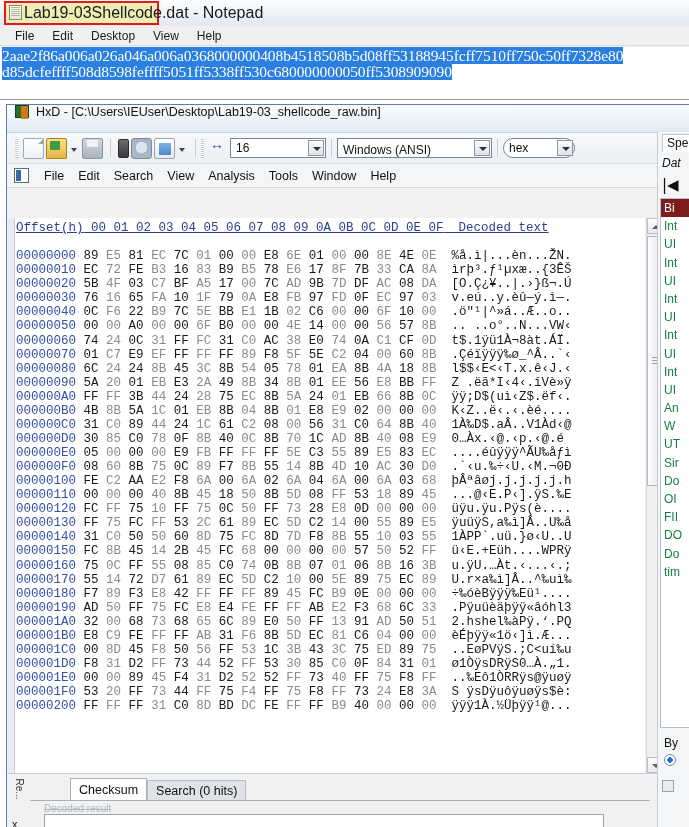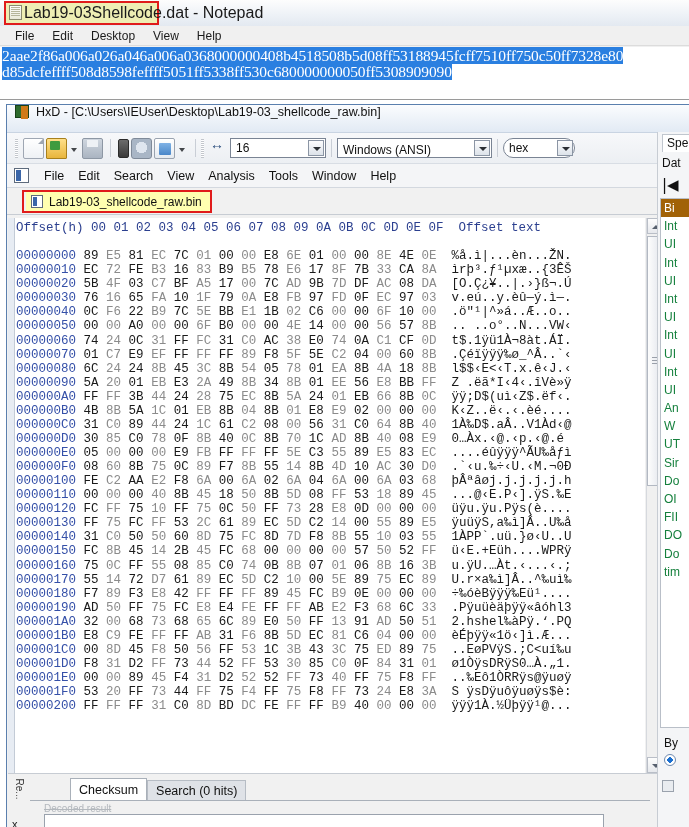--- a/index.html
+++ b/index.html
@@ -160,21 +160,21 @@
   #hexgutter { position: absolute; left: 0; top: 0; width: 7px; height: 555px;
     background: #e7ecf3; border-right: 1px solid #c3cbd6; }
   #hextext {
     position: absolute; left: 8px; top: 3px;
     font-family: "Liberation Mono", monospace;
     font-size: 12.5px;
     line-height: 14.06px;
     white-space: pre;
     color: #1a1a1a;
   }
-  .hdr { color: #2b3f8f; }
+  .hdr { color: #2b3f8f; text-decoration: underline; }
   .off { color: #3550a8; }
   .hx-a { color: #1a1a1a; }
   .hx-b { color: #8b8b8b; }
   .asc { color: #1a1a1a; }
 
   #hexscroll { position: absolute; left: 639px; top: 113px; width: 17px; height: 555px;
     background: #f0f0f0; border-left: 1px solid #d6d9de; }
   #hexscroll .sb-up, #hexscroll .sb-dn { position: absolute; left: 0; width: 16px; height: 16px;
     background: linear-gradient(180deg,#fdfdfd,#e6e8ec); border: 1px solid #b9bec7; }
   #hexscroll .sb-up { top: 0; }
@@ -191,28 +191,28 @@
     box-shadow: 0 3px 0 #9aa0aa, 0 6px 0 #9aa0aa; }
 
   
   #inspector {
     position: absolute; left: 657px; top: 100px; width: 32px; height: 727px;
     background: #f4f5f7; border-left: 1px solid #c7ccd3; overflow: hidden; margin-top: 32px;
   }
   #insp-tab { position: absolute; left: 4px; top: 2px; height: 18px;
     padding: 0 4px; background: #ffffff; border: 1px solid #c0c6ce; border-bottom: none;
     font-size: 12px; color: #111; white-space: nowrap; line-height: 17px; }
-  #insp-colhdr { position: absolute; left: 4px; top: 24px; font-size: 12px; color: #111; white-space: nowrap; }
+  #insp-colhdr { position: absolute; left: 4px; top: 24px; font-size: 12px; color: #111; white-space: nowrap; font-style: italic; }
   #insp-nav { position: absolute; left: 4px; top: 44px; font-size: 15px; color: #111; white-space: nowrap;
     font-family: "DejaVu Sans", sans-serif; }
   #insp-list { position: absolute; left: 2px; top: 66px; width: 30px; height: 530px;
     background: #ffffff; border: 1px solid #b9bfc8; overflow: hidden; }
   .insp-row { height: 18.2px; font-size: 12px; color: #15803d; padding-left: 3px;
     line-height: 18.2px; white-space: nowrap; }
-  .insp-row.sel { background: #a16207; color: #ffffff; }
+  .insp-row.sel { background: #7f1d1d; color: #ffffff; }
   #insp-byte { position: absolute; left: 6px; top: 604px; font-size: 12px; color: #111; white-space: nowrap; }
   #insp-radio { position: absolute; left: 6px; top: 622px; width: 12px; height: 12px;
     border-radius: 50%; border: 1px solid #6f8ab0;
     background: radial-gradient(circle at 50% 50%, #1a6fd0 0 40%, #ffffff 41% 100%); }
   #insp-check { position: absolute; left: 4px; top: 648px; width: 12px; height: 12px;
     border: 1px solid #9aa2ad; background: #e9ecf0; }
 
   
   #bottompanel {
     position: absolute; left: 1px; top: 668px; width: 656px; height: 140px;
@@ -301,31 +301,24 @@
     <div class="mi">File</div>
     <div class="mi">Edit</div>
     <div class="mi">Search</div>
     <div class="mi">View</div>
     <div class="mi">Analysis</div>
     <div class="mi">Tools</div>
     <div class="mi">Window</div>
     <div class="mi">Help</div>
   </div>
 
-  <div id="tabstrip">
-    <div id="tab-highlight"></div>
-    <div id="tab-file">
-      <span id="tab-icon"></span>
-      <span id="tab-label">Lab19-03_shellcode_raw.bin</span>
-    </div>
-  </div>
 
   <div id="hexpane">
     <div id="hexgutter"></div>
-    <div id="hextext"><span class="hdr">Offset(h)</span><span class="hdr"> 00 01 02 03 04 05 06 07 08 09 0A 0B 0C 0D 0E 0F</span><span class="hdr">  Offset text</span>
+    <div id="hextext"><span class="hdr">Offset(h)</span><span class="hdr"> 00 01 02 03 04 05 06 07 08 09 0A 0B 0C 0D 0E 0F</span><span class="hdr">  Decoded text</span>
 
 <span class="off">00000000</span><span> <span class="hx-a">89</span> <span class="hx-b">E5</span> <span class="hx-a">81</span> <span class="hx-b">EC</span> <span class="hx-a">7C</span> <span class="hx-b">01</span> <span class="hx-a">00</span> <span class="hx-b">00</span> <span class="hx-a">E8</span> <span class="hx-b">6E</span> <span class="hx-a">01</span> <span class="hx-b">00</span> <span class="hx-a">00</span> <span class="hx-b">8E</span> <span class="hx-a">4E</span> <span class="hx-b">0E</span></span><span class="asc">  %å.ì|...èn...ŽN.</span>
 <span class="off">00000010</span><span> <span class="hx-a">EC</span> <span class="hx-b">72</span> <span class="hx-a">FE</span> <span class="hx-b">B3</span> <span class="hx-a">16</span> <span class="hx-b">83</span> <span class="hx-a">B9</span> <span class="hx-b">B5</span> <span class="hx-a">78</span> <span class="hx-b">E6</span> <span class="hx-a">17</span> <span class="hx-b">8F</span> <span class="hx-a">7B</span> <span class="hx-b">33</span> <span class="hx-a">CA</span> <span class="hx-b">8A</span></span><span class="asc">  ìrþ³.ƒ¹µxæ..{3ÊŠ</span>
 <span class="off">00000020</span><span> <span class="hx-a">5B</span> <span class="hx-b">4F</span> <span class="hx-a">03</span> <span class="hx-b">C7</span> <span class="hx-a">BF</span> <span class="hx-b">A5</span> <span class="hx-a">17</span> <span class="hx-b">00</span> <span class="hx-a">7C</span> <span class="hx-b">AD</span> <span class="hx-a">9B</span> <span class="hx-b">7D</span> <span class="hx-a">DF</span> <span class="hx-b">AC</span> <span class="hx-a">08</span> <span class="hx-b">DA</span></span><span class="asc">  [O.Ç¿¥..|.›}ß¬.Ú</span>
 <span class="off">00000030</span><span> <span class="hx-a">76</span> <span class="hx-b">16</span> <span class="hx-a">65</span> <span class="hx-b">FA</span> <span class="hx-a">10</span> <span class="hx-b">1F</span> <span class="hx-a">79</span> <span class="hx-b">0A</span> <span class="hx-a">E8</span> <span class="hx-b">FB</span> <span class="hx-a">97</span> <span class="hx-b">FD</span> <span class="hx-a">0F</span> <span class="hx-b">EC</span> <span class="hx-a">97</span> <span class="hx-b">03</span></span><span class="asc">  v.eú..y.èû—ý.ì—.</span>
 <span class="off">00000040</span><span> <span class="hx-a">0C</span> <span class="hx-b">F6</span> <span class="hx-a">22</span> <span class="hx-b">B9</span> <span class="hx-a">7C</span> <span class="hx-b">5E</span> <span class="hx-a">BB</span> <span class="hx-b">E1</span> <span class="hx-a">1B</span> <span class="hx-b">02</span> <span class="hx-a">C6</span> <span class="hx-b">00</span> <span class="hx-a">00</span> <span class="hx-b">6F</span> <span class="hx-a">10</span> <span class="hx-b">00</span></span><span class="asc">  .ö"¹|^»á..Æ..o..</span>
 <span class="off">00000050</span><span> <span class="hx-a">00</span> <span class="hx-b">00</span> <span class="hx-a">A0</span> <span class="hx-b">00</span> <span class="hx-a">00</span> <span class="hx-b">6F</span> <span class="hx-a">B0</span> <span class="hx-b">00</span> <span class="hx-a">00</span> <span class="hx-b">4E</span> <span class="hx-a">14</span> <span class="hx-b">00</span> <span class="hx-a">00</span> <span class="hx-b">56</span> <span class="hx-a">57</span> <span class="hx-b">8B</span></span><span class="asc">  .. ..o°..N...VW‹</span>
 <span class="off">00000060</span><span> <span class="hx-a">74</span> <span class="hx-b">24</span> <span class="hx-a">0C</span> <span class="hx-b">31</span> <span class="hx-a">FF</span> <span class="hx-b">FC</span> <span class="hx-a">31</span> <span class="hx-b">C0</span> <span class="hx-a">AC</span> <span class="hx-b">38</span> <span class="hx-a">E0</span> <span class="hx-b">74</span> <span class="hx-a">0A</span> <span class="hx-b">C1</span> <span class="hx-a">CF</span> <span class="hx-b">0D</span></span><span class="asc">  t$.1ÿü1À¬8àt.ÁÏ.</span>
 <span class="off">00000070</span><span> <span class="hx-a">01</span> <span class="hx-b">C7</span> <span class="hx-a">E9</span> <span class="hx-b">EF</span> <span class="hx-a">FF</span> <span class="hx-b">FF</span> <span class="hx-a">FF</span> <span class="hx-b">89</span> <span class="hx-a">F8</span> <span class="hx-b">5F</span> <span class="hx-a">5E</span> <span class="hx-b">C2</span> <span class="hx-a">04</span> <span class="hx-b">00</span> <span class="hx-a">60</span> <span class="hx-b">8B</span></span><span class="asc">  .Çéïÿÿÿ‰ø_^Â..`‹</span>
 <span class="off">00000080</span><span> <span class="hx-a">6C</span> <span class="hx-b">24</span> <span class="hx-a">24</span> <span class="hx-b">8B</span> <span class="hx-a">45</span> <span class="hx-b">3C</span> <span class="hx-a">8B</span> <span class="hx-b">54</span> <span class="hx-a">05</span> <span class="hx-b">78</span> <span class="hx-a">01</span> <span class="hx-b">EA</span> <span class="hx-a">8B</span> <span class="hx-b">4A</span> <span class="hx-a">18</span> <span class="hx-b">8B</span></span><span class="asc">  l$$‹E&lt;‹T.x.ê‹J.‹</span>

